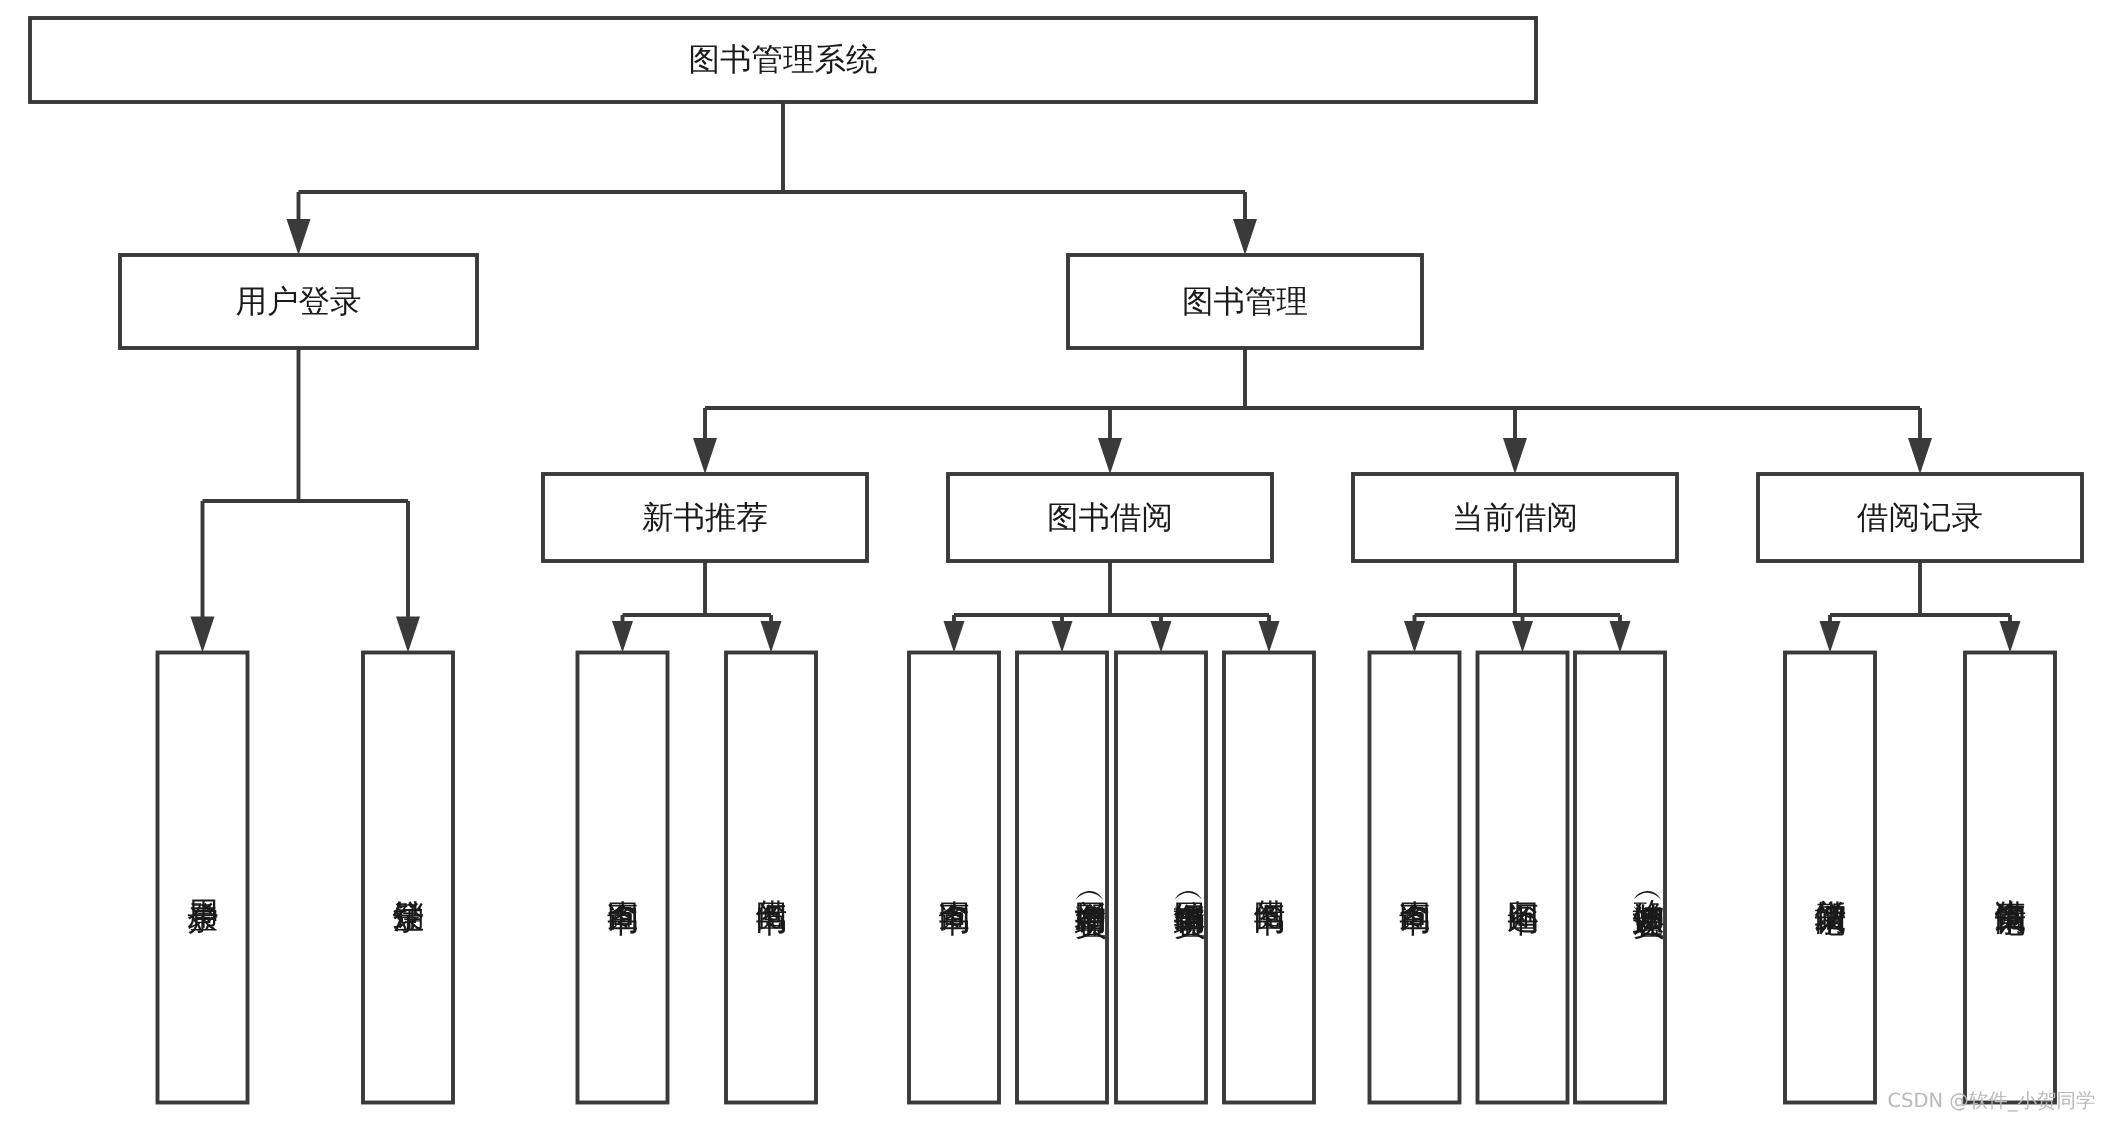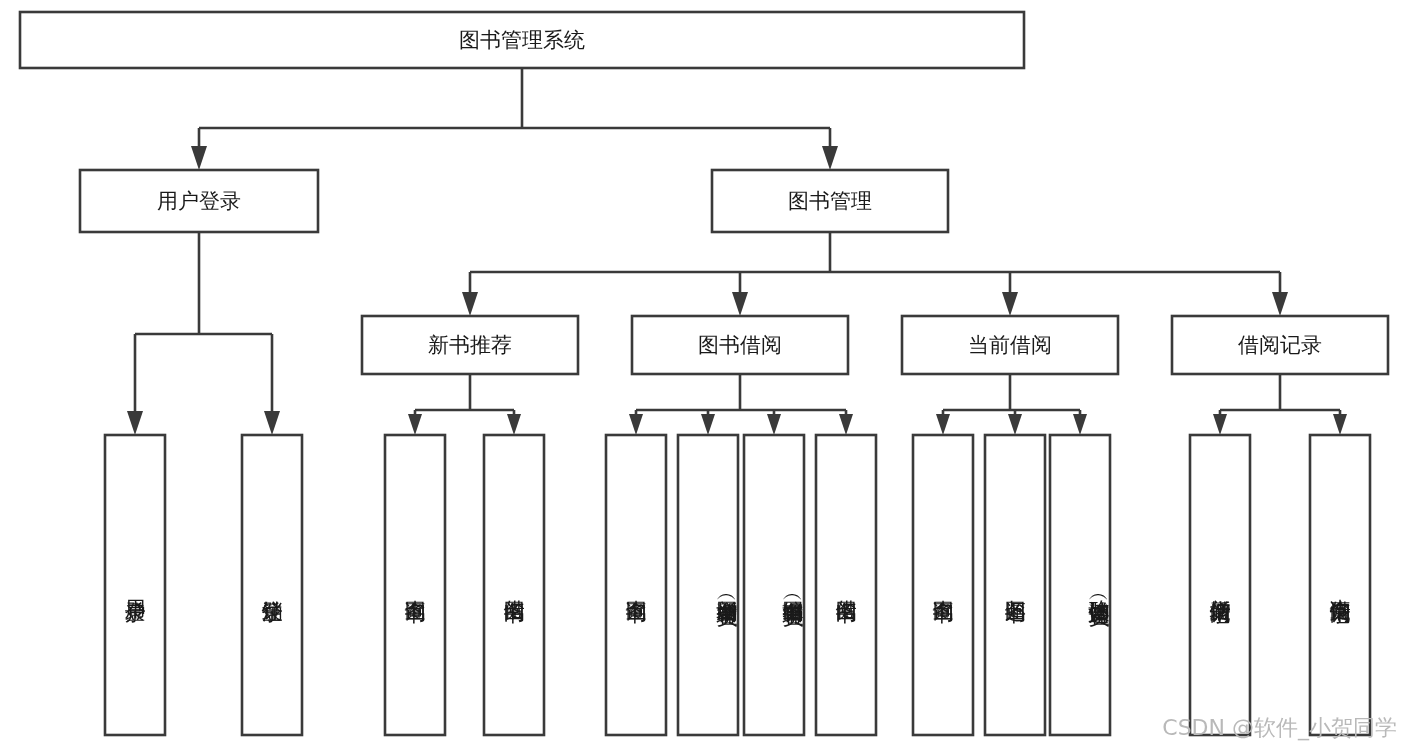--- a/index.html
+++ b/index.html
@@ -67,21 +67,21 @@
   .vlabel.top-aligned {
     align-items: flex-start;
     padding-top: 4px;
     box-sizing: border-box;
   }
   #watermark {
     position: absolute;
     right: 8px;
     bottom: 4px;
     font-family: "DejaVu Sans", "Liberation Sans", sans-serif;
-    font-size: 22px;
+    font-size: 13px;
     color: #b9b9b9;
     white-space: nowrap;
     pointer-events: none;
   }
 </style>
 </head>
 <body>
 
 <div id="diagram-root">
 

